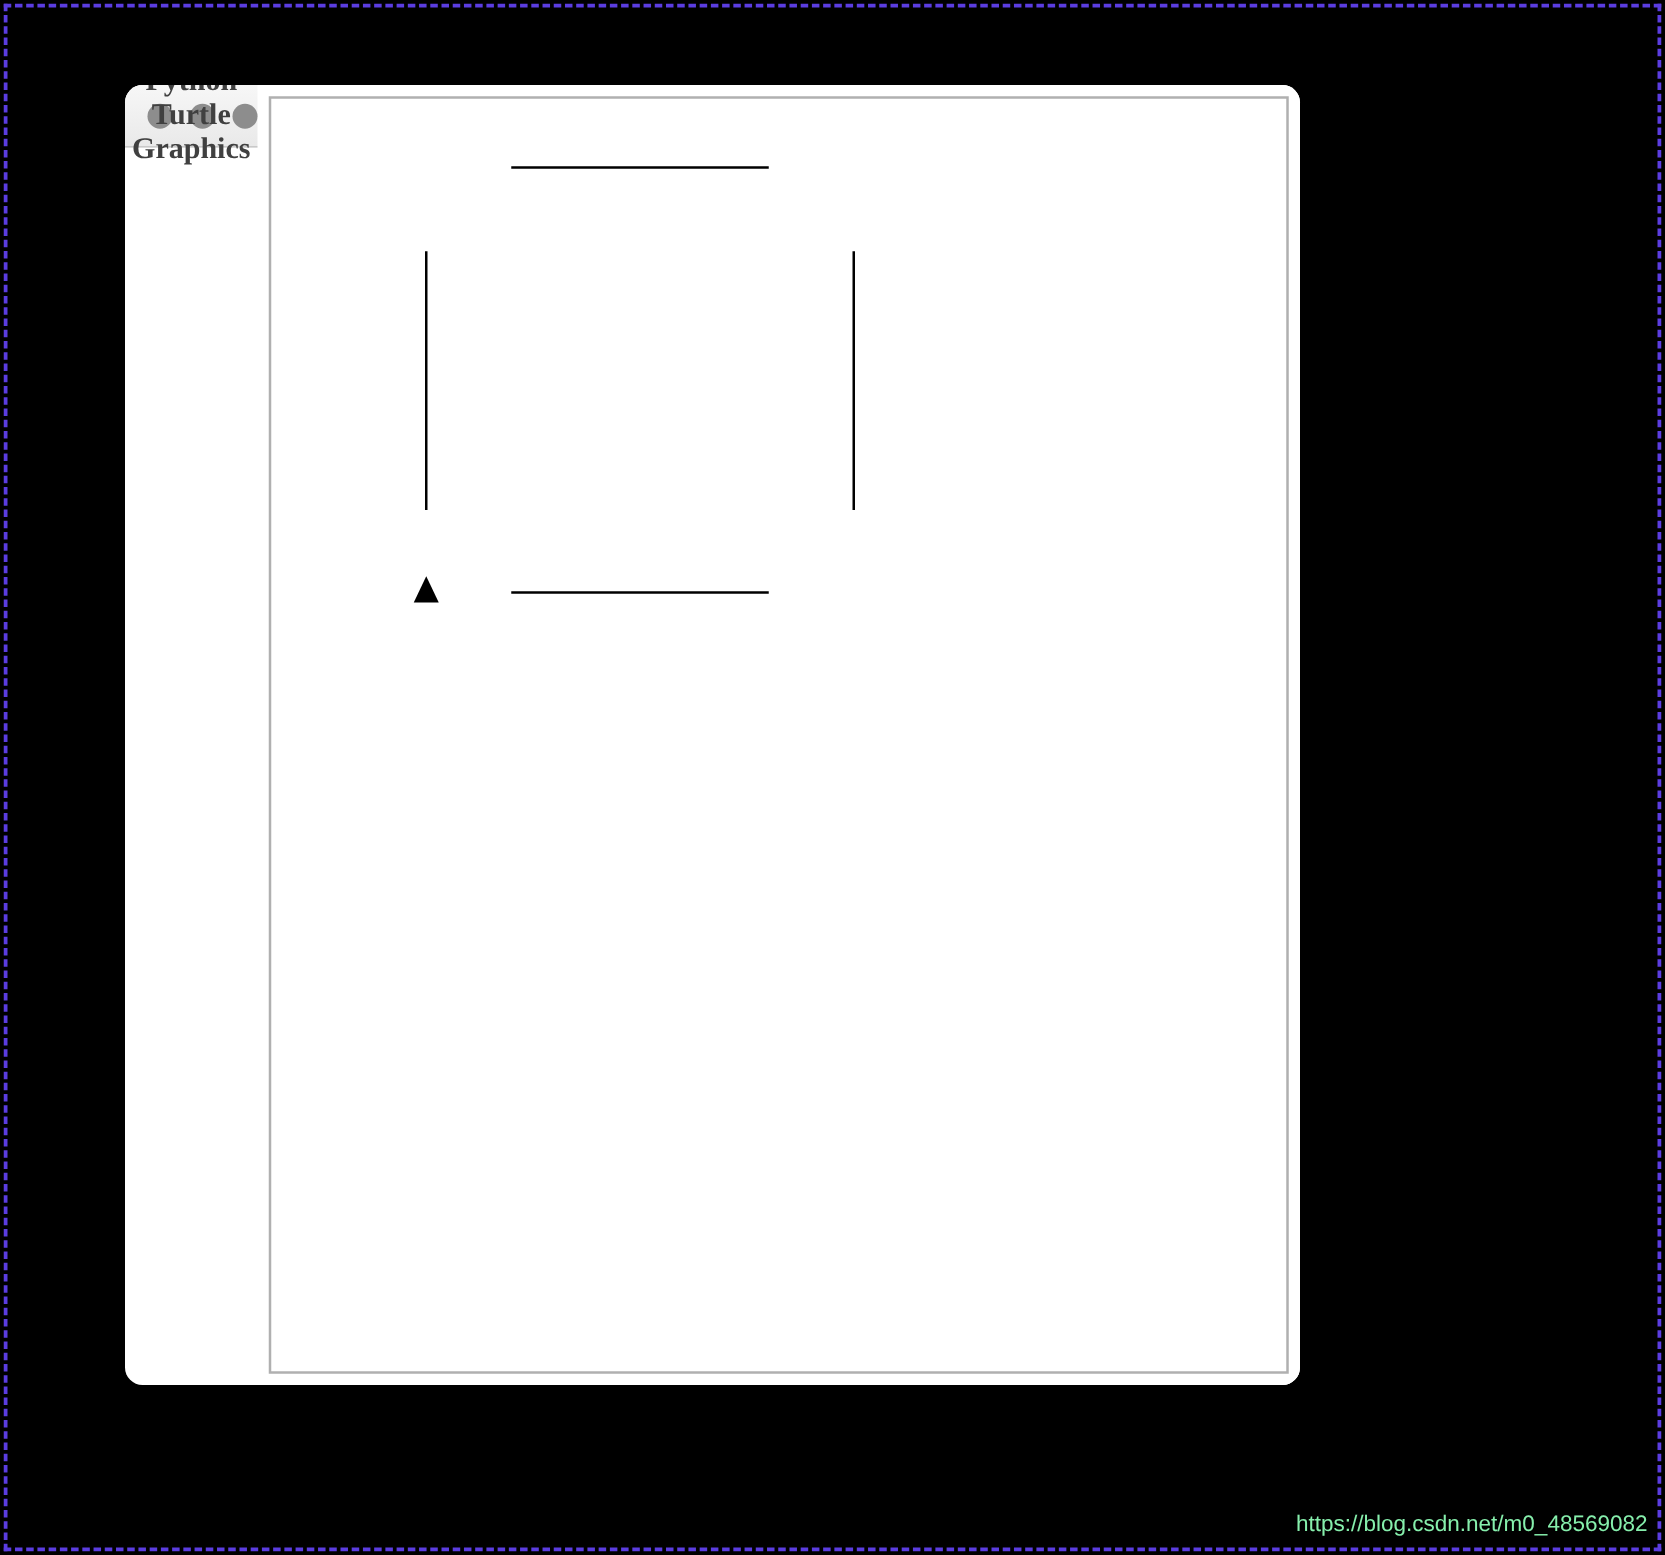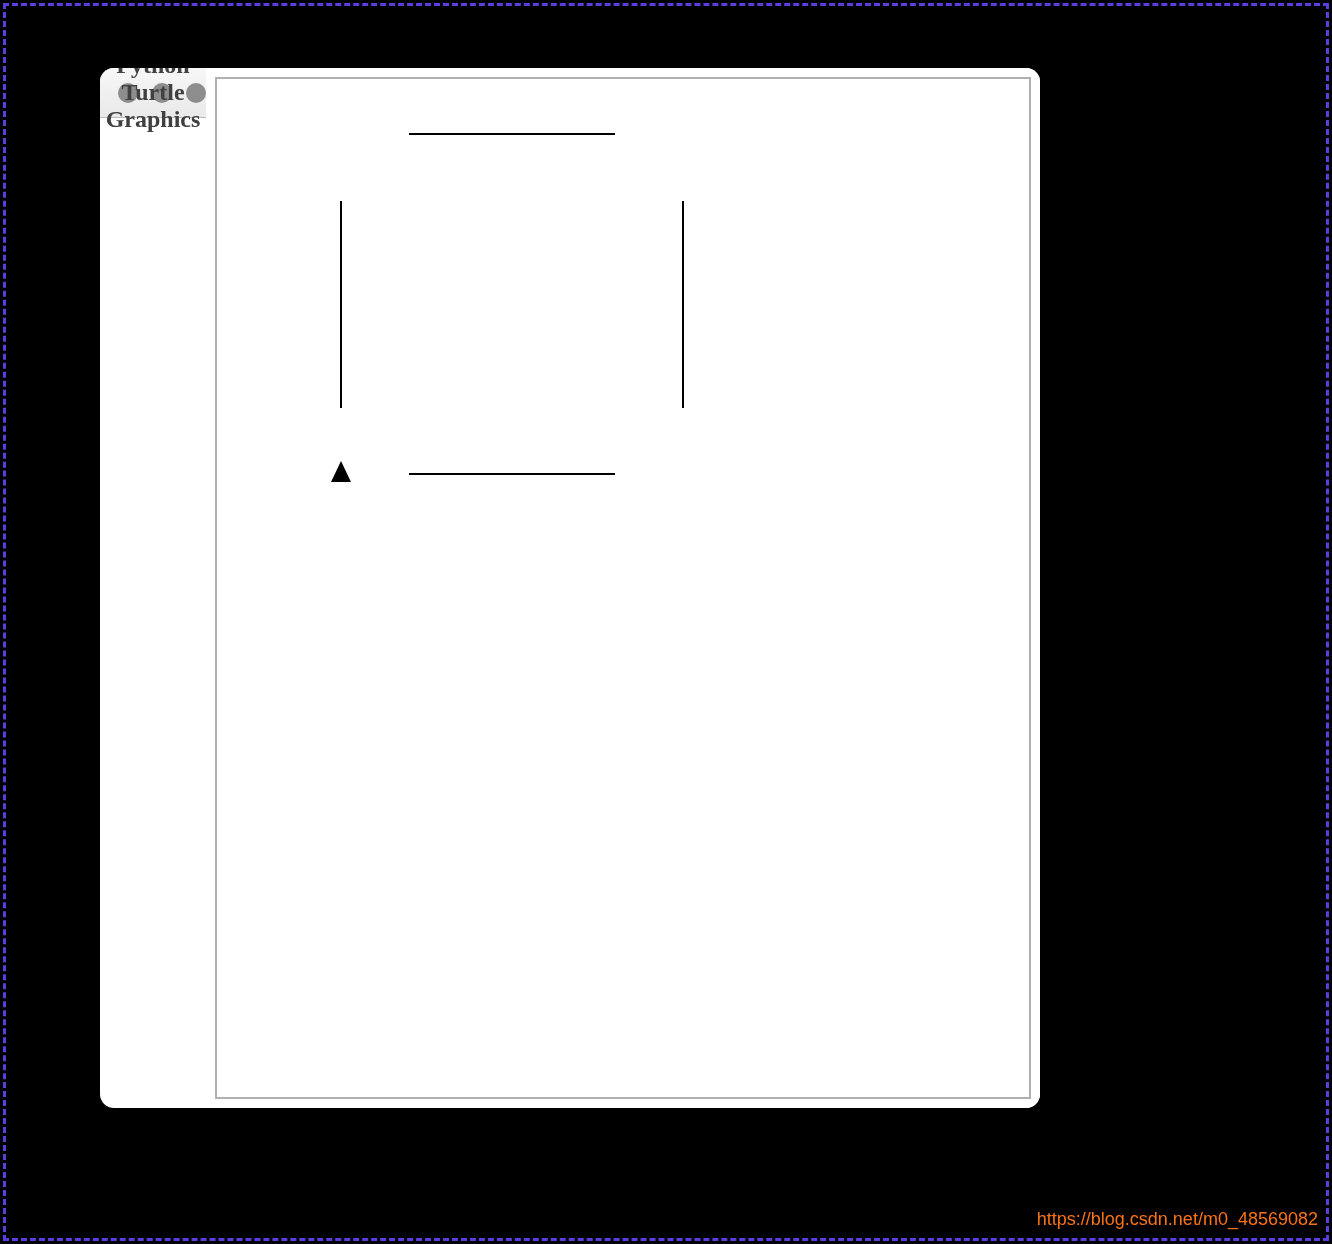--- a/index.html
+++ b/index.html
@@ -77,21 +77,21 @@
       position: absolute;
       inset: 0;
       width: 100%;
       height: 100%;
     }
     .watermark {
       position: absolute;
       right: 14px;
       bottom: 14px;
       font-size: 18px;
-      color: #f97316;
+      color: #86efac;
       font-family: Arial, sans-serif;
       margin-top: 36px;
     }
   </style>
 </head>
 <body>
 
 <div class="dashed-border"></div>
 
 <div class="window">

